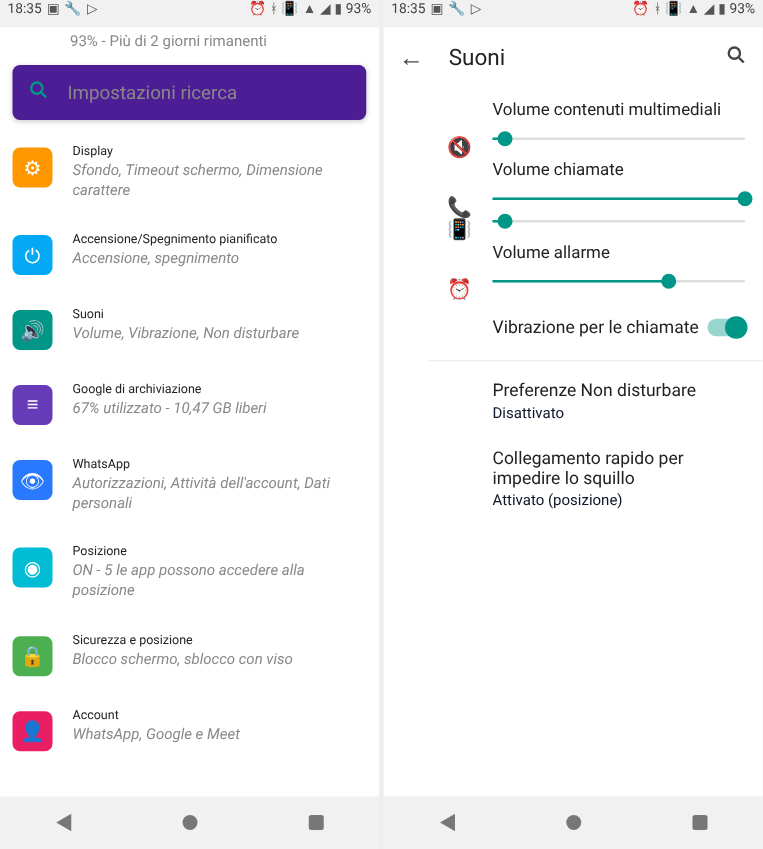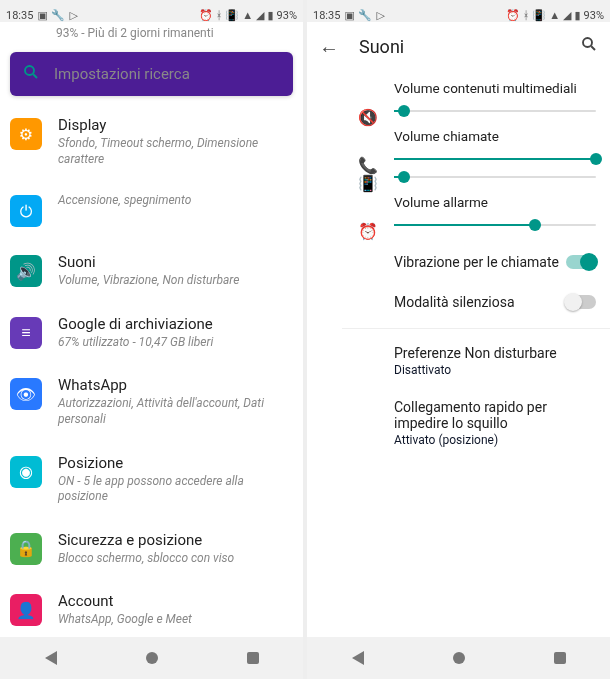--- a/index.html
+++ b/index.html
@@ -18,21 +18,21 @@
     background: #f8f8f8;
     display: flex;
     flex-direction: column;
     position: relative;
   }
   
   .statusbar {
     height: 22px;
     background: #f1f1f1;
     display: flex;
-    align-items: flex-end;
+    align-items: flex-start;
     font-size: 11px;
     color: #444;
     padding: 0 6px;
     gap: 4px;
   }
   .statusbar .left { display: flex; align-items: center; gap: 4px; }
   .statusbar .right { margin-left: auto; display: flex; align-items: center; gap: 3px; }
   .sb-icon { font-size: 11px; color: #555; line-height: 1; }
   
   .navbar {
@@ -88,21 +88,21 @@
     border-radius: 6px;
     flex: none;
     display: flex;
     align-items: center;
     justify-content: center;
     color: #fff;
     font-size: 16px;
     margin-top: 2px;
   }
   .item-text { flex: 1; min-width: 0; }
-  .item-title { font-size: 15px; color: #222; margin-bottom: 2px; }
+  .item-title { font-size: 10px; color: #222; margin-bottom: 2px; }
   .item-sub { font-size: 12px; color: #888; line-height: 1.3; font-style: italic; }
 
   
   .right-content {
     flex: 1;
     background: #fff;
     overflow: hidden;
     display: flex;
     flex-direction: column;
   }
@@ -222,20 +222,21 @@
     <div class="settings-item">
       <div class="icon-tile" style="background:#FF9800">⚙</div>
       <div class="item-text">
         <div class="item-title">Display</div>
         <div class="item-sub">Sfondo, Timeout schermo, Dimensione carattere</div>
       </div>
     </div>
     <div class="settings-item">
       <div class="icon-tile" style="background:#03A9F4">⏻</div>
       <div class="item-text">
+        <div class="item-title">Accensione/Spegnimento pianificato</div>
         <div class="item-sub">Accensione, spegnimento</div>
       </div>
     </div>
     <div class="settings-item">
       <div class="icon-tile" style="background:#009688">🔊</div>
       <div class="item-text">
         <div class="item-title">Suoni</div>
         <div class="item-sub">Volume, Vibrazione, Non disturbare</div>
       </div>
     </div>
@@ -358,26 +359,20 @@
           </div>
         </div>
       </div>
 
       <div class="switch-row">
         <div class="label">Vibrazione per le chiamate</div>
         <div class="switch on">
             <div class="knob"></div>
           </div>
       </div>
-      <div class="switch-row">
-        <div class="label">Modalità silenziosa</div>
-        <div class="switch off">
-            <div class="knob"></div>
-          </div>
-      </div>
 
       <div class="divider"></div>
 
       <div class="pref-row">
         <div class="pref-title">Preferenze Non disturbare</div>
         <div class="pref-sub">Disattivato</div>
       </div>
       <div class="pref-row">
         <div class="pref-title">Collegamento rapido per impedire lo squillo</div>
         <div class="pref-sub">Attivato (posizione)</div>

